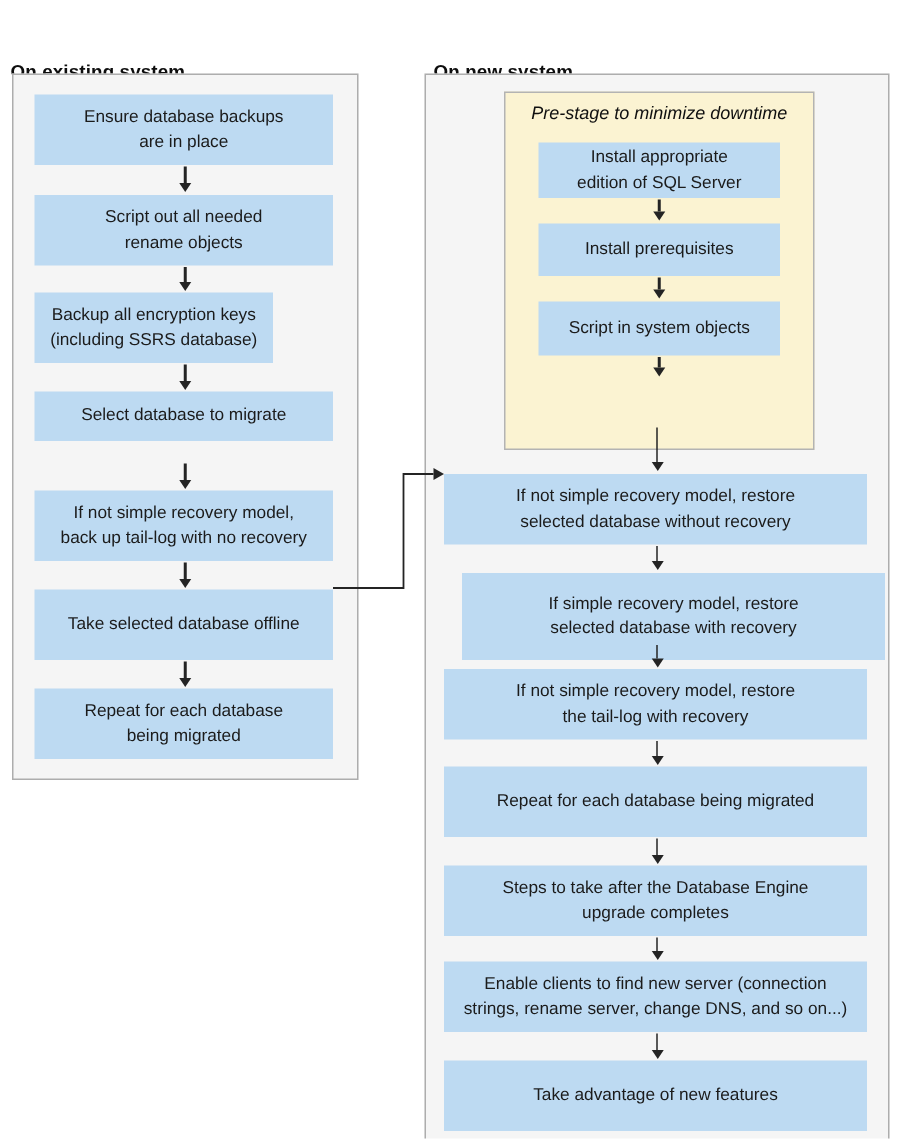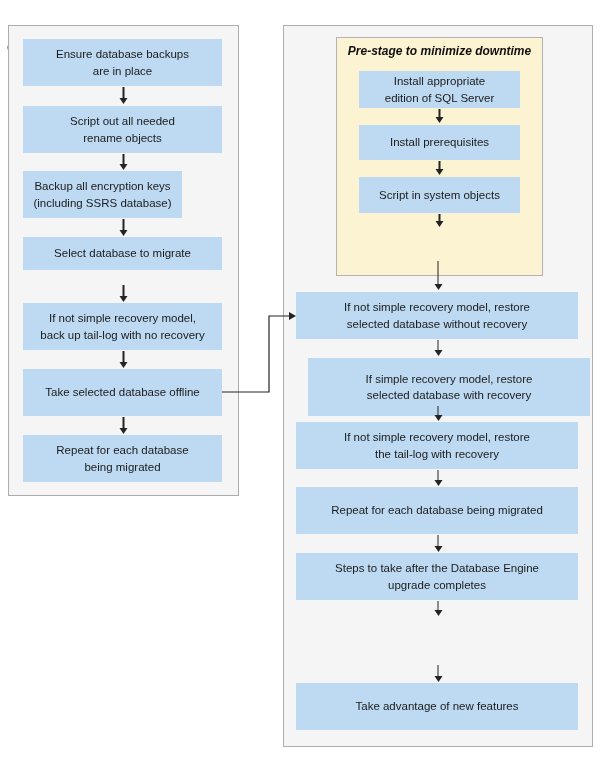--- a/index.html
+++ b/index.html
@@ -19,34 +19,35 @@
     color:var(--text);
   }
   .col-header{
     position:absolute;font-size:12.5px;font-weight:700;color:#0d0d0d;
     letter-spacing:0.1px;
     margin-top:36px;
   }
   .panel{
     position:absolute;background:var(--panel_bg);
     border:1px solid var(--panel_border);
+    margin-top:24px;
   }
   .box{
     position:absolute;background:var(--box_blue);
     display:flex;align-items:center;justify-content:center;
     text-align:center;white-space:pre-line;
     font-size:11.5px;line-height:1.4;color:var(--text);
   }
   .prestage{
     position:absolute;background:var(--prestage_bg);
     border:1px solid var(--prestage_border);
   }
   .prestage-title{
     position:absolute;top:6px;left:0;right:0;text-align:center;
-    font-size:12px;font-weight:700;font-style:italic;color:#101010;
+    font-size:12px;font-weight:400;font-style:italic;color:#101010;
   }
   .varrow{
     position:absolute;left:50%;transform:translateX(-50%);
     width:9px;display:flex;flex-direction:column;align-items:center;
     z-index:3;
   }
   .varrow .stem{width:1.2px;background:var(--arrow);flex:1;}
   .varrow .head{
     width:0;height:0;flex:0 0 6px;
     border-left:4px solid transparent;border-right:4px solid transparent;
@@ -164,20 +165,22 @@
       <div class="head"></div>
     </div>
 
   <div class="box" style="left:12px;top:527px;width:282px;height:47px">Steps to take after the Database Engine
 upgrade completes</div>
   <div class="varrow" style="top:575px;height:15px">
       <div class="stem"></div>
       <div class="head"></div>
     </div>
 
+  <div class="box" style="left:12px;top:591px;width:282px;height:47px">Enable clients to find new server (connection
+strings, rename server, change DNS, and so on...)</div>
   <div class="varrow" style="top:639px;height:17px">
       <div class="stem"></div>
       <div class="head"></div>
     </div>
 
   <div class="box" style="left:12px;top:657px;width:282px;height:47px">Take advantage of new features</div>
 </div>
 
 <svg class="connector-svg" width="600" height="759" viewBox="0 0 600 759">
   <path d="M222,392 H269 V316 H289" fill="none" stroke="#242424" stroke-width="1.2"></path>

